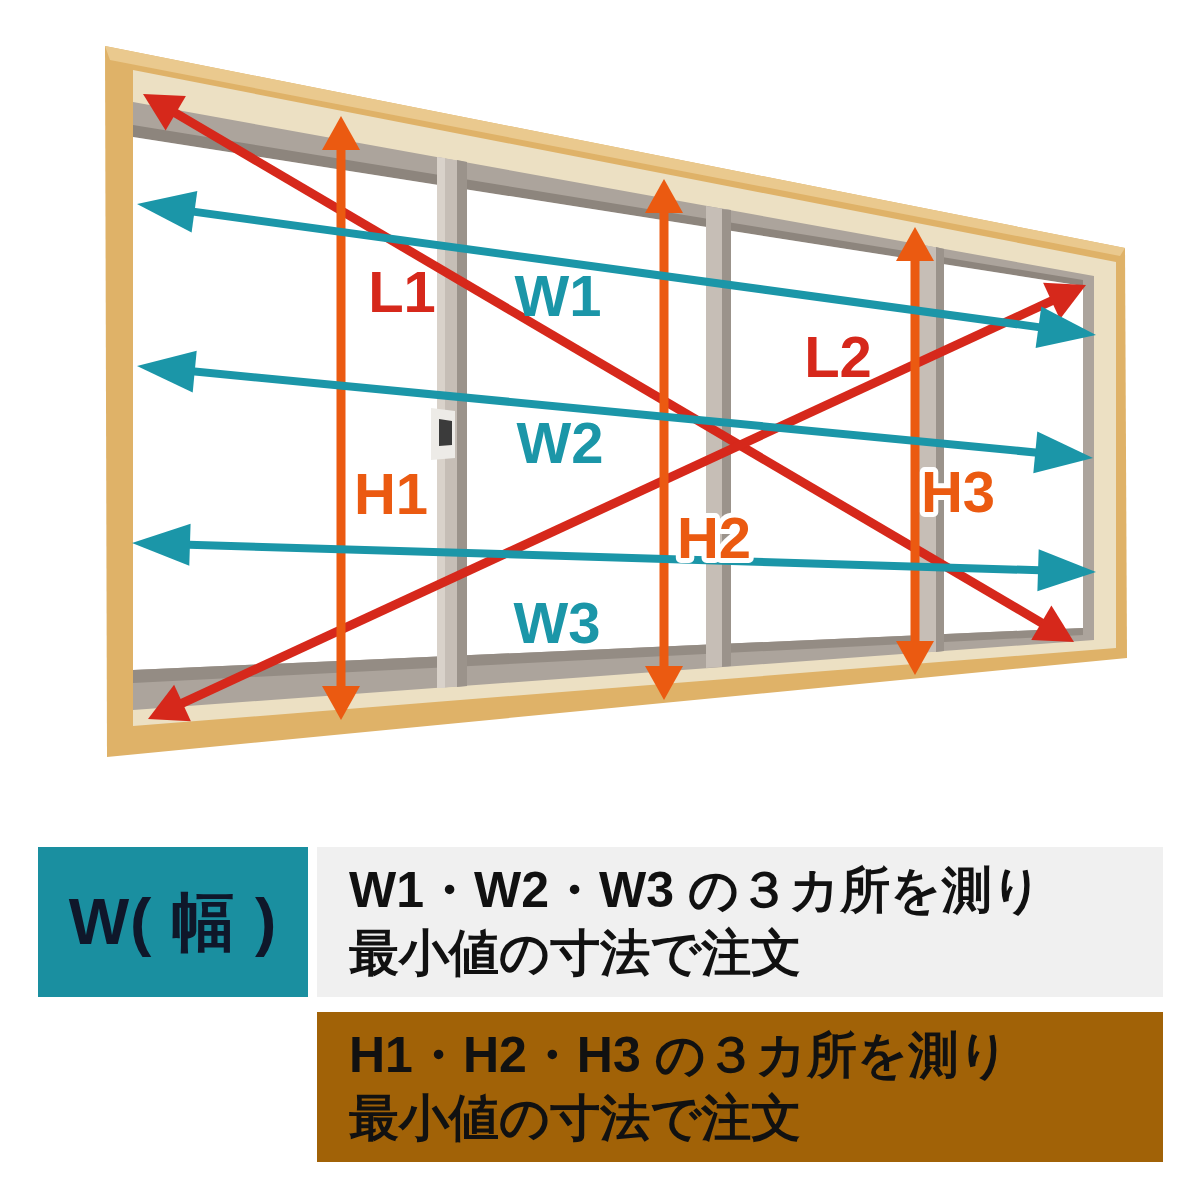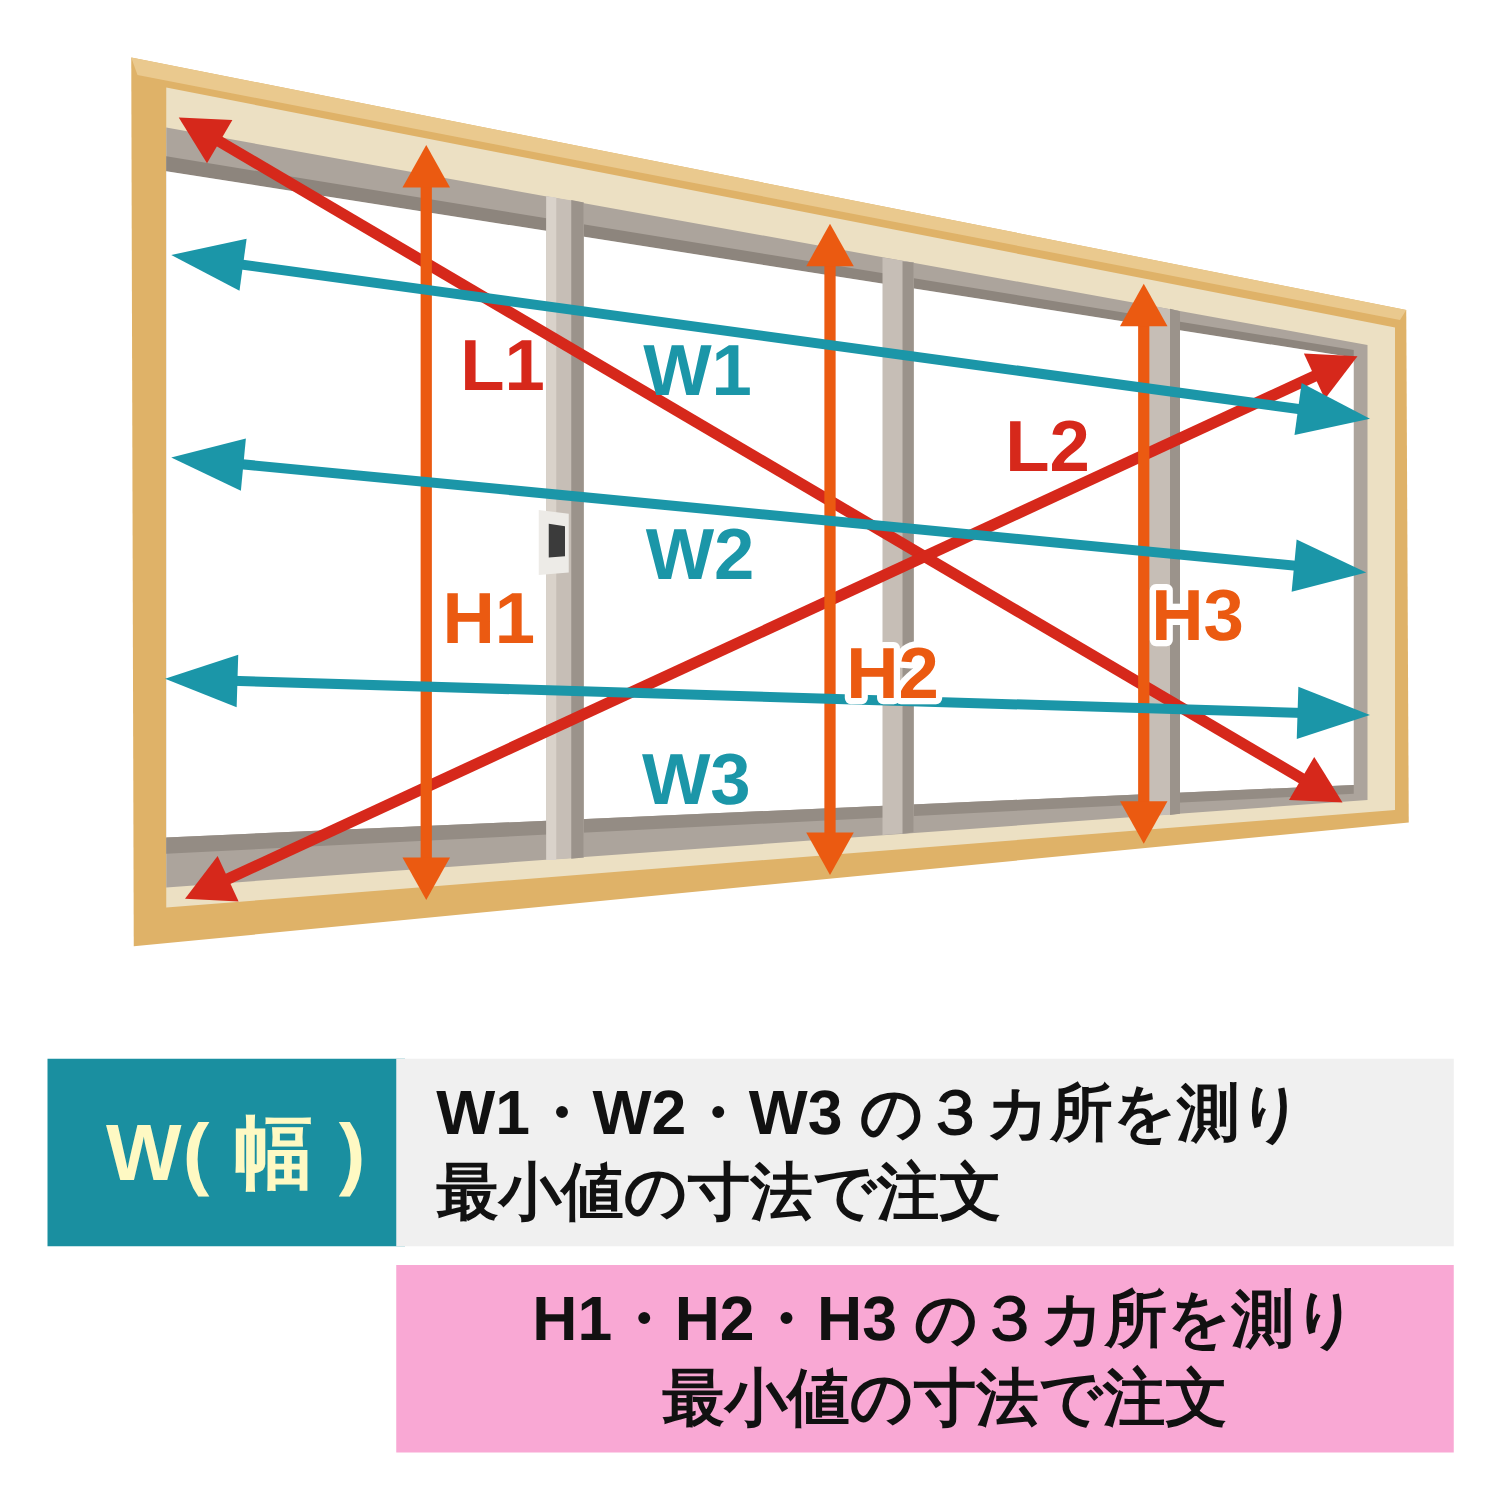--- a/index.html
+++ b/index.html
@@ -15,21 +15,21 @@
   .lbl-red{fill:#D6281B;}
   .lbl-orange{fill:#EB5A11;}
   .lbl-outline{stroke:#ffffff;stroke-width:10px;paint-order:stroke;stroke-linejoin:round;}
 
   
   .legend-row{position:absolute;left:0;width:1200px;height:150px;}
   .legend-row.row-w{top:847px;}
   .legend-row.row-h{top:1012px;}
   .legend-key{position:absolute;left:38px;top:0;width:270px;height:150px;
               display:flex;align-items:center;justify-content:center;
-              color:#fef9c3;font-weight:bold;font-size:64px;letter-spacing:1px;padding-left:16px;}
+              color:#0f172a;font-weight:bold;font-size:64px;letter-spacing:1px;}
   .legend-desc{position:absolute;left:317px;top:0;width:846px;height:150px;
                background:#F0F0F0;display:flex;flex-direction:column;justify-content:center;
                padding-left:32px;box-sizing:border-box;}
   .legend-desc .line{color:#111111;font-weight:bold;font-size:50px;line-height:63px;white-space:nowrap;}
 </style>
 </head>
 <body>
 
 <div class="page">
 
@@ -129,20 +129,20 @@
 
     <div class="legend-row row-w">
       <div class="legend-key" style="background-color: rgb(26, 143, 160);">W( 幅 )</div>
       <div class="legend-desc" style="background-color: rgb(240, 240, 240);">
         <div class="line">W1・W2・W3 の３カ所を測り</div>
         <div class="line">最小値の寸法で注文</div>
       </div>
     </div>
 
     <div class="legend-row row-h">
-      <div class="legend-desc" style="background-color: #f9a8d4; align-items: center;">
+      <div class="legend-desc" style="background-color: #a16207;">
         <div class="line">H1・H2・H3 の３カ所を測り</div>
         <div class="line">最小値の寸法で注文</div>
       </div>
     </div>
 
   </div>
 </div>
 
 </body></html>

